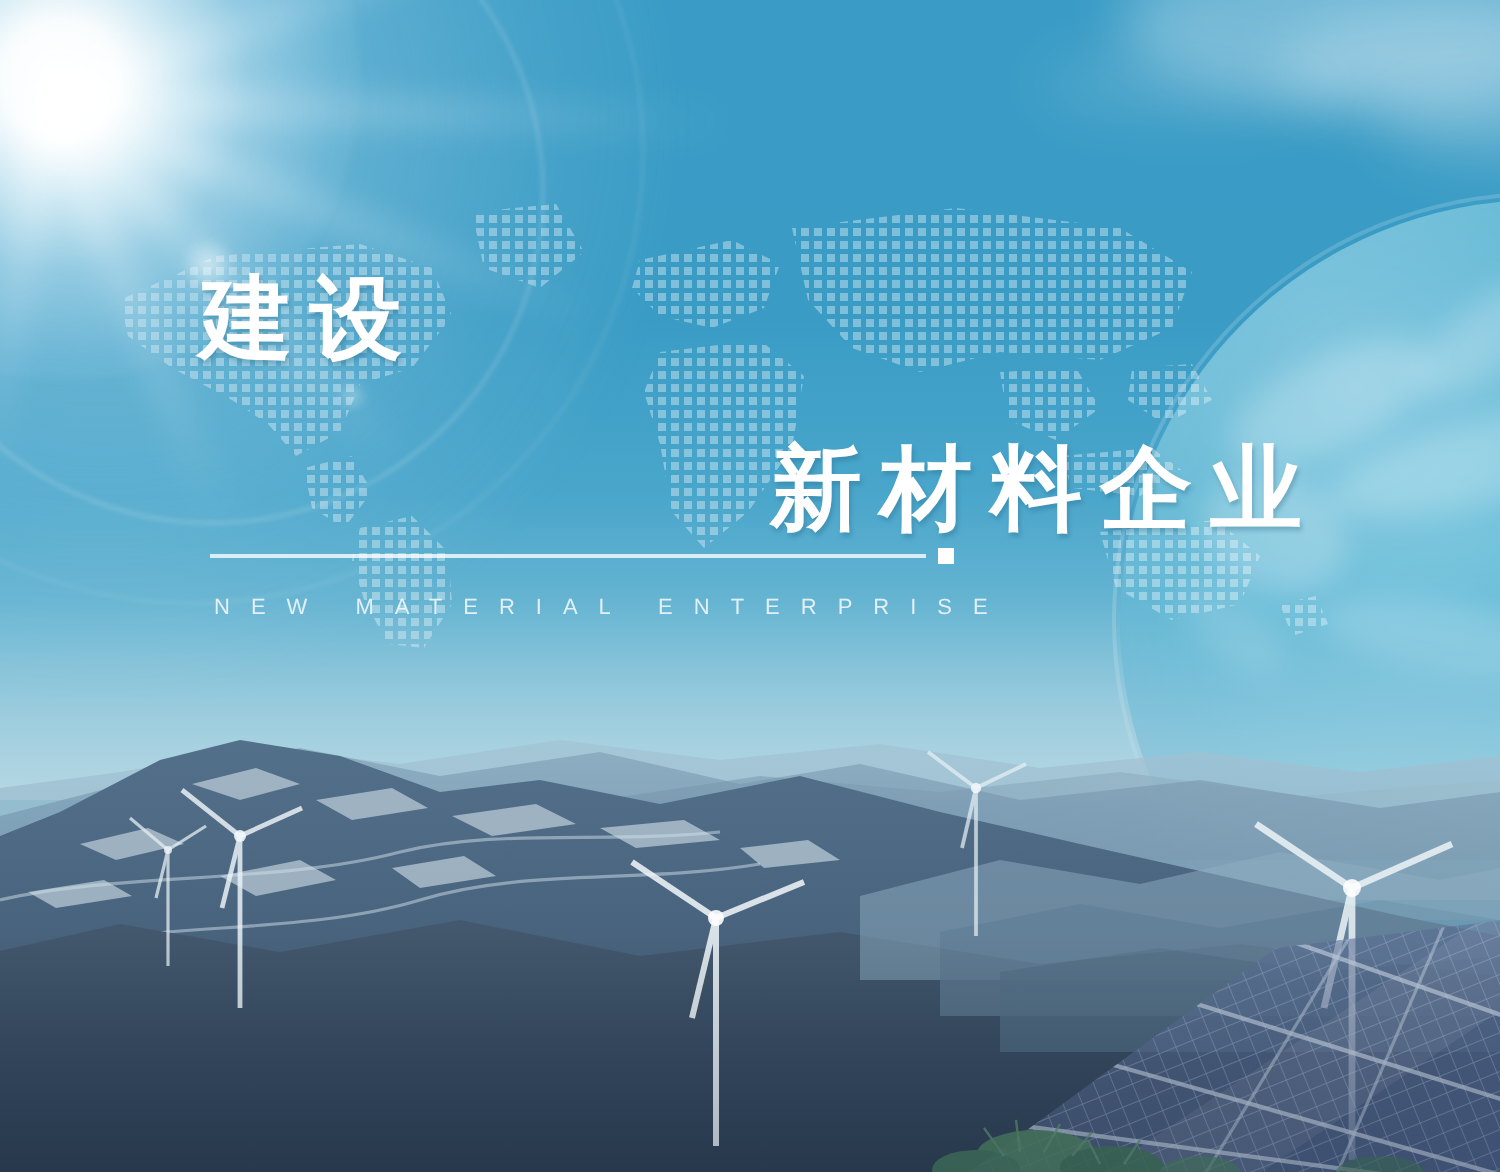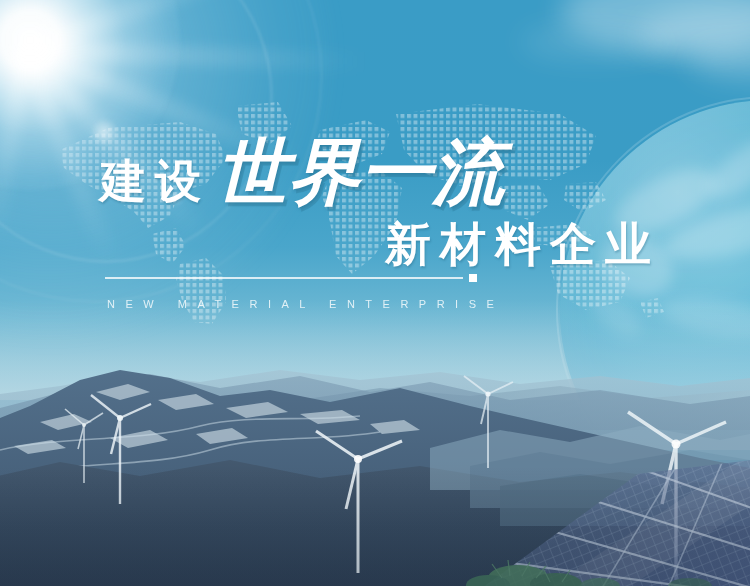--- a/index.html
+++ b/index.html
@@ -510,21 +510,20 @@
           <path d="M50,126 L40,112 M58,124 L56,108 M70,124 L78,110 M84,126 L94,114"></path>
           <path d="M98,130 L92,118 M110,130 L118,118"></path>
         </g>
       </g>
     </svg>
   </div>
 
   <div class="headline-wrap">
     <div class="line1">
       <span class="hl-plain">建设</span>
-      <span class="hl-accent">世界一流</span>
     </div>
     <div class="line2">新材料企业</div>
   </div>
 
   <div class="rule-row">
     <div class="rule-line"></div>
     <div class="rule-cap"></div>
   </div>
 
   <div class="subtitle">NEW MATERIAL ENTERPRISE</div>

